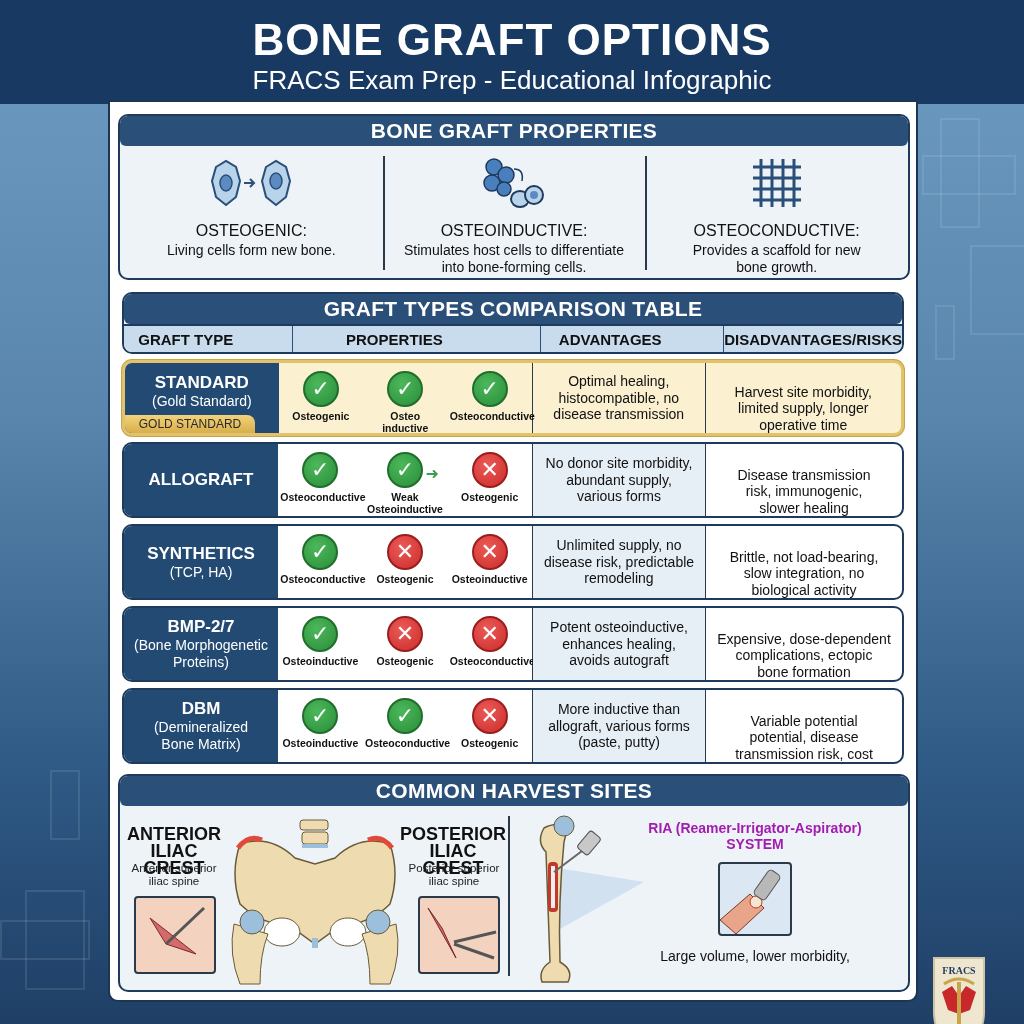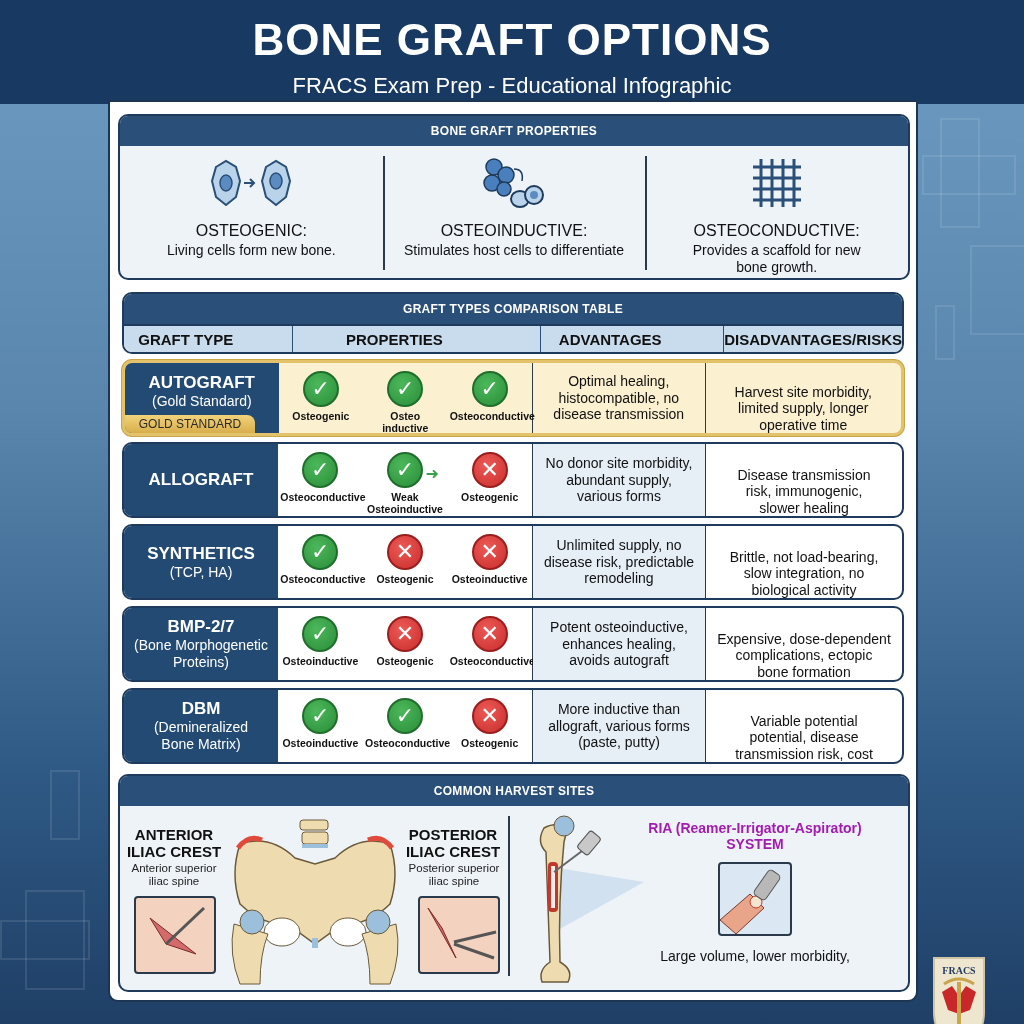--- a/index.html
+++ b/index.html
@@ -8,31 +8,31 @@
     font-family: "Liberation Sans", "DejaVu Sans", sans-serif;
     background: linear-gradient(180deg, #6d9cc3 0%, #5a86ad 40%, #2f5a85 75%, #1f3f66 100%);
     position: relative;
   }
   .bgcross { position: absolute; border: 2px solid rgba(255,255,255,0.10); }
   .header {
     position: absolute; left: 0; top: 0; width: 1024px; height: 104px;
     background: #183a62; text-align: center; color: #fff;
   }
   .header .title { font-size: 44px; font-weight: 700; letter-spacing: 1px; padding-top: 14px; line-height: 52px; }
-  .header .subtitle { font-size: 22px; line-height: 28px; margin-top: 6px; }
+  .header .subtitle { font-size: 26px; line-height: 28px; margin-top: 0; }
   .sheet {
     position: absolute; left: 108px; top: 100px; width: 810px; height: 902px;
     background: #fff; border: 2px solid #1c3552; border-radius: 0 0 10px 10px;
   }
   .panel {
     position: absolute; background: #eef3f8; border: 2px solid #1e3a5c; border-radius: 10px; overflow: hidden;
   }
   .panel-head {
-    background: #2a4f78; color: #fff; text-align: center; font-weight: 700; font-size: 12px;
-    height: 30px; line-height: 30px; letter-spacing: 0.3px;
+    background: #2a4f78; color: #fff; text-align: center; font-weight: 700; font-size: 21px;
+    height: 30px; line-height: 30px; letter-spacing: 0.3px; border-radius: 6px;
   }
   
   .props { left: 8px; top: 12px; width: 792px; height: 166px; }
   .prop-cols { display: flex; height: 134px; }
   .prop-col { flex: 1; text-align: center; padding-top: 8px; position: relative; }
   .prop-col + .prop-col::before {
     content: ""; position: absolute; left: 0; top: 10px; height: 114px; width: 2px; background: #2b3a4a;
   }
   .prop-icon { height: 58px; display: flex; justify-content: center; align-items: center; }
   .prop-name { font-weight: 400; font-size: 16px; color: #111; margin-top: 10px; }
@@ -65,21 +65,21 @@
   .badge.no { background: radial-gradient(circle at 40% 35%, #ec5a56, #c92d2c); border: 2px solid #9b1e1e; }
   .badge .arrow { position: absolute; right: -18px; top: 10px; color: #3aa14a; font-size: 16px; }
   .plabel { font-size: 10.5px; font-weight: 700; color: #111; line-height: 12px; margin-top: 3px; }
   .adv { background: #e6eef6; display: flex; align-items: center; justify-content: center; text-align: center; font-size: 14px; line-height: 16.5px; color: #111; border-right: 1.5px solid #2b3a4a; padding: 0 6px; }
   .row.gold .adv { background: transparent; text-align: center; }
   .dis { display: flex; align-items: flex-end; justify-content: center; text-align: center; font-size: 14px; line-height: 16.5px; color: #111; padding: 0 6px; }
   
   .harvest { left: 8px; top: 672px; width: 792px; height: 218px; }
   .harvest-body { position: relative; height: 186px; }
   .hv-divider { position: absolute; left: 388px; top: 10px; width: 2px; height: 160px; background: #2b3a4a; }
-  .lbl-title { position: absolute; font-weight: 700; font-size: 15px; color: #111; line-height: 17px; text-align: center; }
+  .lbl-title { position: absolute; font-weight: 700; font-size: 18px; color: #111; line-height: 17px; text-align: center; }
   .lbl-sub { position: absolute; font-size: 11.5px; color: #222; line-height: 13px; text-align: center; }
   .ria-title { position: absolute; left: 520px; top: 14px; width: 230px; text-align: center; font-weight: 700; font-size: 14px; line-height: 16px; color: #a21caf; }
   .ria-desc { position: absolute; left: 505px; top: 142px; width: 260px; text-align: center; font-size: 14px; line-height: 17px; color: #111; }
   .logo { position: absolute; left: 930px; top: 952px; width: 58px; height: 104px; }
 </style>
 </head>
 <body>
 
 <div class="bgcross" style="left:940px;top:118px;width:40px;height:110px;"></div>
 <div class="bgcross" style="left:922px;top:155px;width:94px;height:40px;"></div>
@@ -120,20 +120,21 @@
             <circle cx="18" cy="28" r="8" fill="#4a7fbd" stroke="#1e3a5c" stroke-width="1.5"></circle>
             <circle cx="30" cy="34" r="7" fill="#4a7fbd" stroke="#1e3a5c" stroke-width="1.5"></circle>
             <path d="M40 14 Q50 14 48 26" fill="none" stroke="#1e3a5c" stroke-width="1.5"></path>
             <ellipse cx="46" cy="44" rx="9" ry="8" fill="#b9d3ea" stroke="#1e3a5c" stroke-width="2"></ellipse>
             <ellipse cx="60" cy="40" rx="9" ry="9" fill="#b9d3ea" stroke="#1e3a5c" stroke-width="2"></ellipse>
             <circle cx="60" cy="40" r="4" fill="#5b8bc0"></circle>
           </svg>
         </div>
         <div class="prop-name">OSTEOINDUCTIVE:</div>
         <div class="prop-desc">Stimulates host cells to differentiate</div>
+        <div class="prop-desc" style="margin-top:0">into bone-forming cells.</div>
       </div>
       <div class="prop-col">
         <div class="prop-icon">
           <svg width="56" height="56" viewBox="0 0 56 56">
             <g stroke="#2a4f78" stroke-width="3" fill="none">
               <line x1="12" y1="4" x2="12" y2="52"></line>
                 <line x1="23" y1="4" x2="23" y2="52"></line>
               <line x1="34" y1="4" x2="34" y2="52"></line>
                 <line x1="45" y1="4" x2="45" y2="52"></line>
               <line x1="4" y1="12" x2="52" y2="12"></line>
@@ -155,21 +156,21 @@
     <div class="colhdr">
       <div class="c1">GRAFT TYPE</div>
       <div class="c2">PROPERTIES</div>
       <div class="c3">ADVANTAGES</div>
       <div class="c4">DISADVANTAGES/RISKS</div>
     </div>
   </div>
 
   <div class="row gold" style="top:258px;">
     <div class="name c1">
-      <div class="n1">AUTOGRAFT</div>
+      <div class="n1">STANDARD</div>
       <div class="n2" style="margin-bottom:14px">(Gold Standard)</div>
       <div class="gold-tag">GOLD STANDARD</div>
     </div>
     <div class="propscell c2">
       <div class="pitem">
           <div class="badge yes">✓</div>
           <div class="plabel">Osteogenic</div>
         </div>
       <div class="pitem">
           <div class="badge yes">✓</div>

